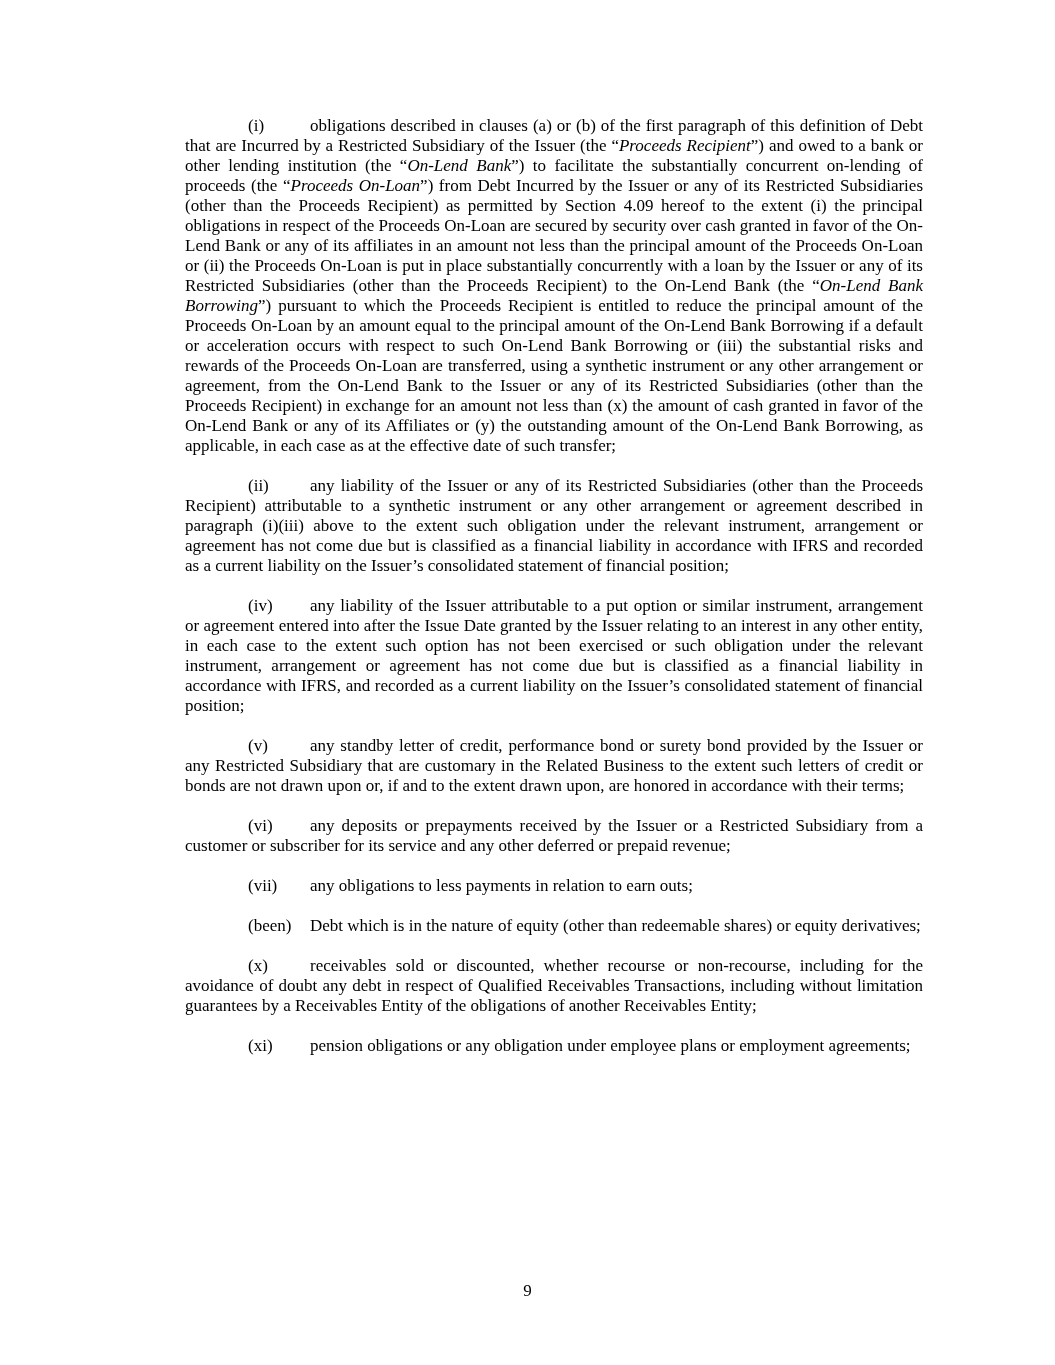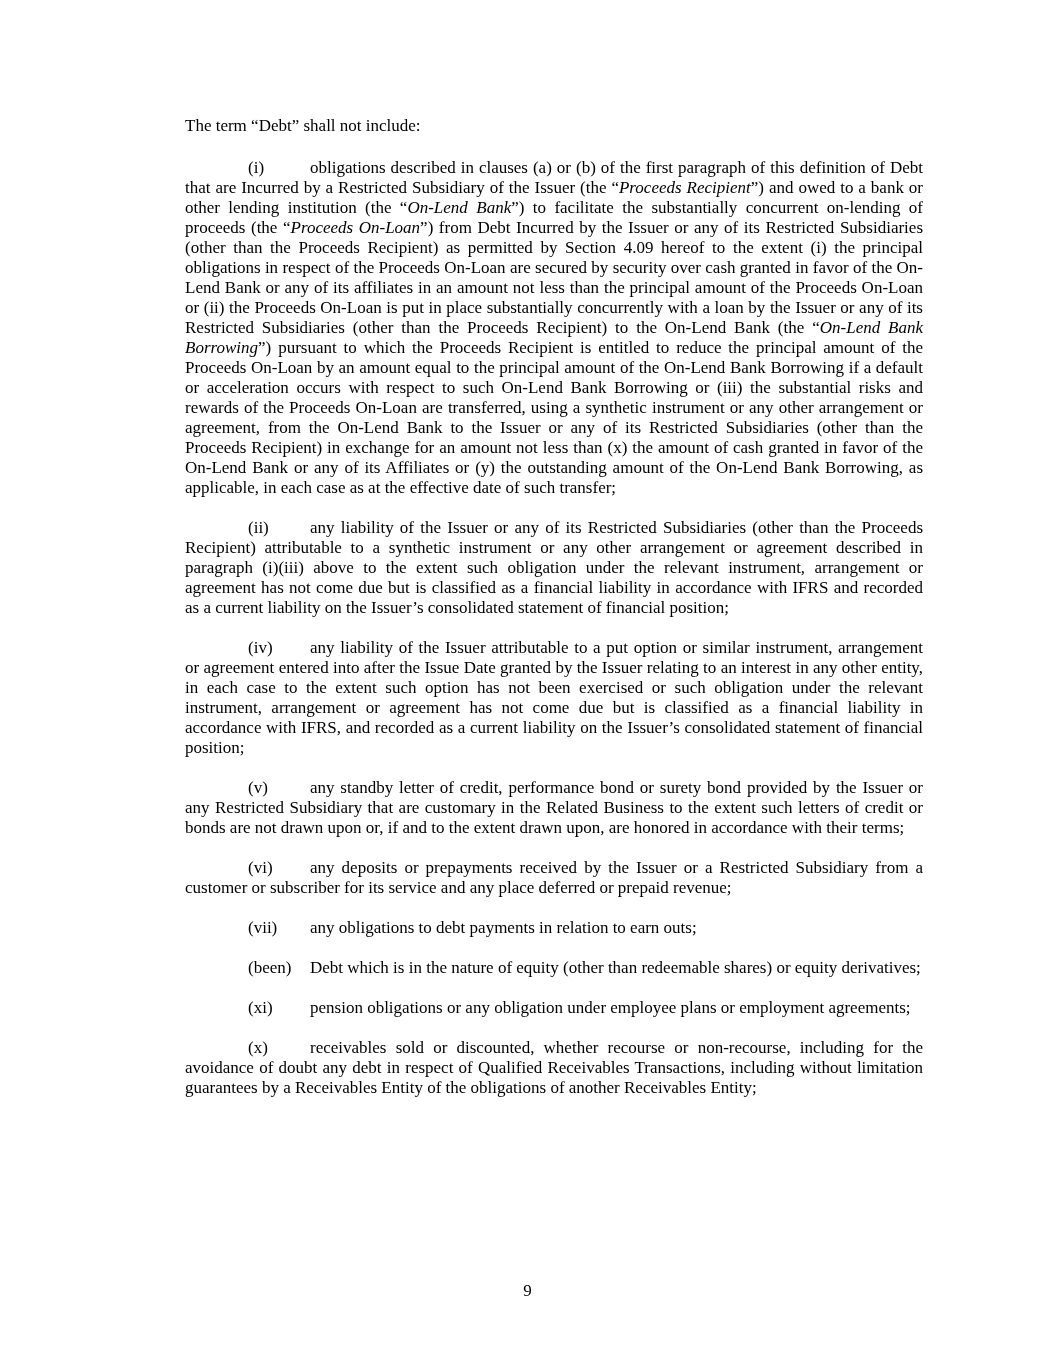--- a/index.html
+++ b/index.html
@@ -47,27 +47,26 @@
     left: 0;
     width: 100%;
     text-align: center;
   }
 </style>
 </head>
 <body>
 
 <div class="page">
   <div class="content">
-    <p class="intro">The term “Debt” shall not include:</p>
     <div>
         <p class="clause"><span class="clause-label">(i)</span><span>obligations described in clauses (a) or (b) of the first paragraph of this definition of Debt that are Incurred by a Restricted Subsidiary of the Issuer (the “</span><span class="italic">Proceeds Recipient</span><span>”) and owed to a bank or other lending institution (the “</span><span class="italic">On-Lend Bank</span><span>”) to facilitate the substantially concurrent on-lending of proceeds (the “</span><span class="italic">Proceeds On-Loan</span><span>”) from Debt Incurred by the Issuer or any of its Restricted Subsidiaries (other than the Proceeds Recipient) as permitted by Section 4.09 hereof to the extent (i) the principal obligations in respect of the Proceeds On-Loan are secured by security over cash granted in favor of the On-Lend Bank or any of its affiliates in an amount not less than the principal amount of the Proceeds On-Loan or (ii) the Proceeds On-Loan is put in place substantially concurrently with a loan by the Issuer or any of its Restricted Subsidiaries (other than the Proceeds Recipient) to the On-Lend Bank (the “</span><span class="italic">On-Lend Bank Borrowing</span><span>”) pursuant to which the Proceeds Recipient is entitled to reduce the principal amount of the Proceeds On-Loan by an amount equal to the principal amount of the On-Lend Bank Borrowing if a default or acceleration occurs with respect to such On-Lend Bank Borrowing or (iii) the substantial risks and rewards of the Proceeds On-Loan are transferred, using a synthetic instrument or any other arrangement or agreement, from the On-Lend Bank to the Issuer or any of its Restricted Subsidiaries (other than the Proceeds Recipient) in exchange for an amount not less than (x) the amount of cash granted in favor of the On-Lend Bank or any of its Affiliates or (y) the outstanding amount of the On-Lend Bank Borrowing, as applicable, in each case as at the effective date of such transfer;</span></p>
         <p class="clause"><span class="clause-label">(ii)</span><span>any liability of the Issuer or any of its Restricted Subsidiaries (other than the Proceeds Recipient) attributable to a synthetic instrument or any other arrangement or agreement described in paragraph (i)(iii) above to the extent such obligation under the relevant instrument, arrangement or agreement has not come due but is classified as a financial liability in accordance with IFRS and recorded as a current liability on the Issuer’s consolidated statement of financial position;</span></p>
         <p class="clause"><span class="clause-label">(iv)</span><span>any liability of the Issuer attributable to a put option or similar instrument, arrangement or agreement entered into after the Issue Date granted by the Issuer relating to an interest in any other entity, in each case to the extent such option has not been exercised or such obligation under the relevant instrument, arrangement or agreement has not come due but is classified as a financial liability in accordance with IFRS, and recorded as a current liability on the Issuer’s consolidated statement of financial position;</span></p>
         <p class="clause"><span class="clause-label">(v)</span><span>any standby letter of credit, performance bond or surety bond provided by the Issuer or any Restricted Subsidiary that are customary in the Related Business to the extent such letters of credit or bonds are not drawn upon or, if and to the extent drawn upon, are honored in accordance with their terms;</span></p>
-        <p class="clause"><span class="clause-label">(vi)</span><span>any deposits or prepayments received by the Issuer or a Restricted Subsidiary from a customer or subscriber for its service and any place deferred or prepaid revenue;</span></p>
-        <p class="clause"><span class="clause-label">(vii)</span><span>any obligations to debt payments in relation to earn outs;</span></p>
+        <p class="clause"><span class="clause-label">(vi)</span><span>any deposits or prepayments received by the Issuer or a Restricted Subsidiary from a customer or subscriber for its service and any other deferred or prepaid revenue;</span></p>
+        <p class="clause"><span class="clause-label">(vii)</span><span>any obligations to less payments in relation to earn outs;</span></p>
         <p class="clause"><span class="clause-label">(been)</span><span>Debt which is in the nature of equity (other than redeemable shares) or equity derivatives;</span></p>
+        <p class="clause"><span class="clause-label">(x)</span><span>receivables sold or discounted, whether recourse or non-recourse, including for the avoidance of doubt any debt in respect of Qualified Receivables Transactions, including without limitation guarantees by a Receivables Entity of the obligations of another Receivables Entity;</span></p>
         <p class="clause"><span class="clause-label">(xi)</span><span>pension obligations or any obligation under employee plans or employment agreements;</span></p>
-        <p class="clause"><span class="clause-label">(x)</span><span>receivables sold or discounted, whether recourse or non-recourse, including for the avoidance of doubt any debt in respect of Qualified Receivables Transactions, including without limitation guarantees by a Receivables Entity of the obligations of another Receivables Entity;</span></p>
       </div>
   </div>
   <div class="page-number">9</div>
 </div>
 
 </body></html>

